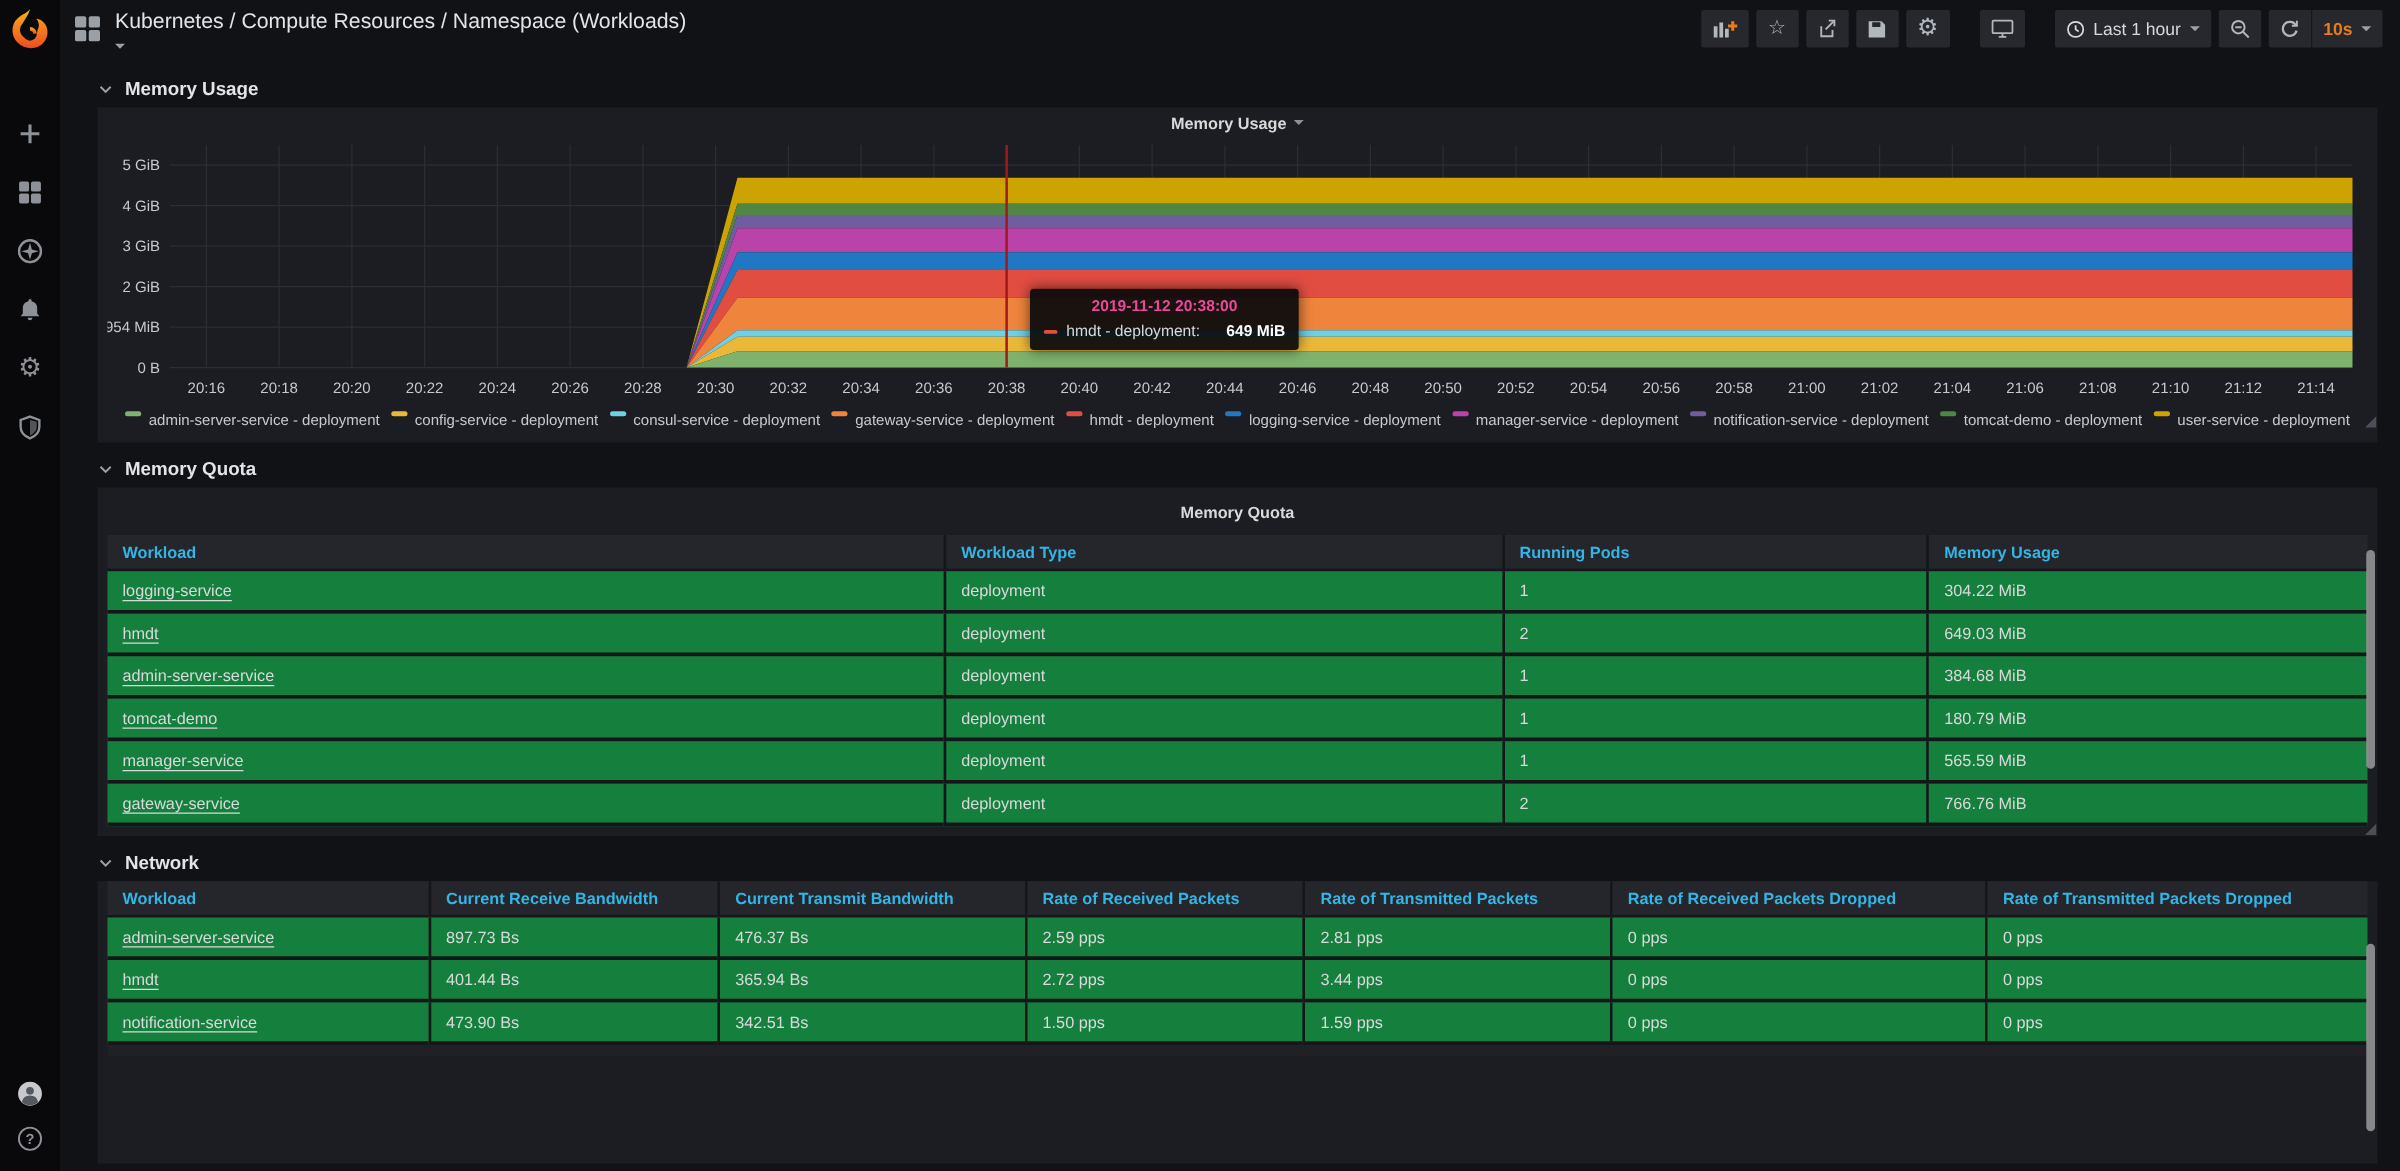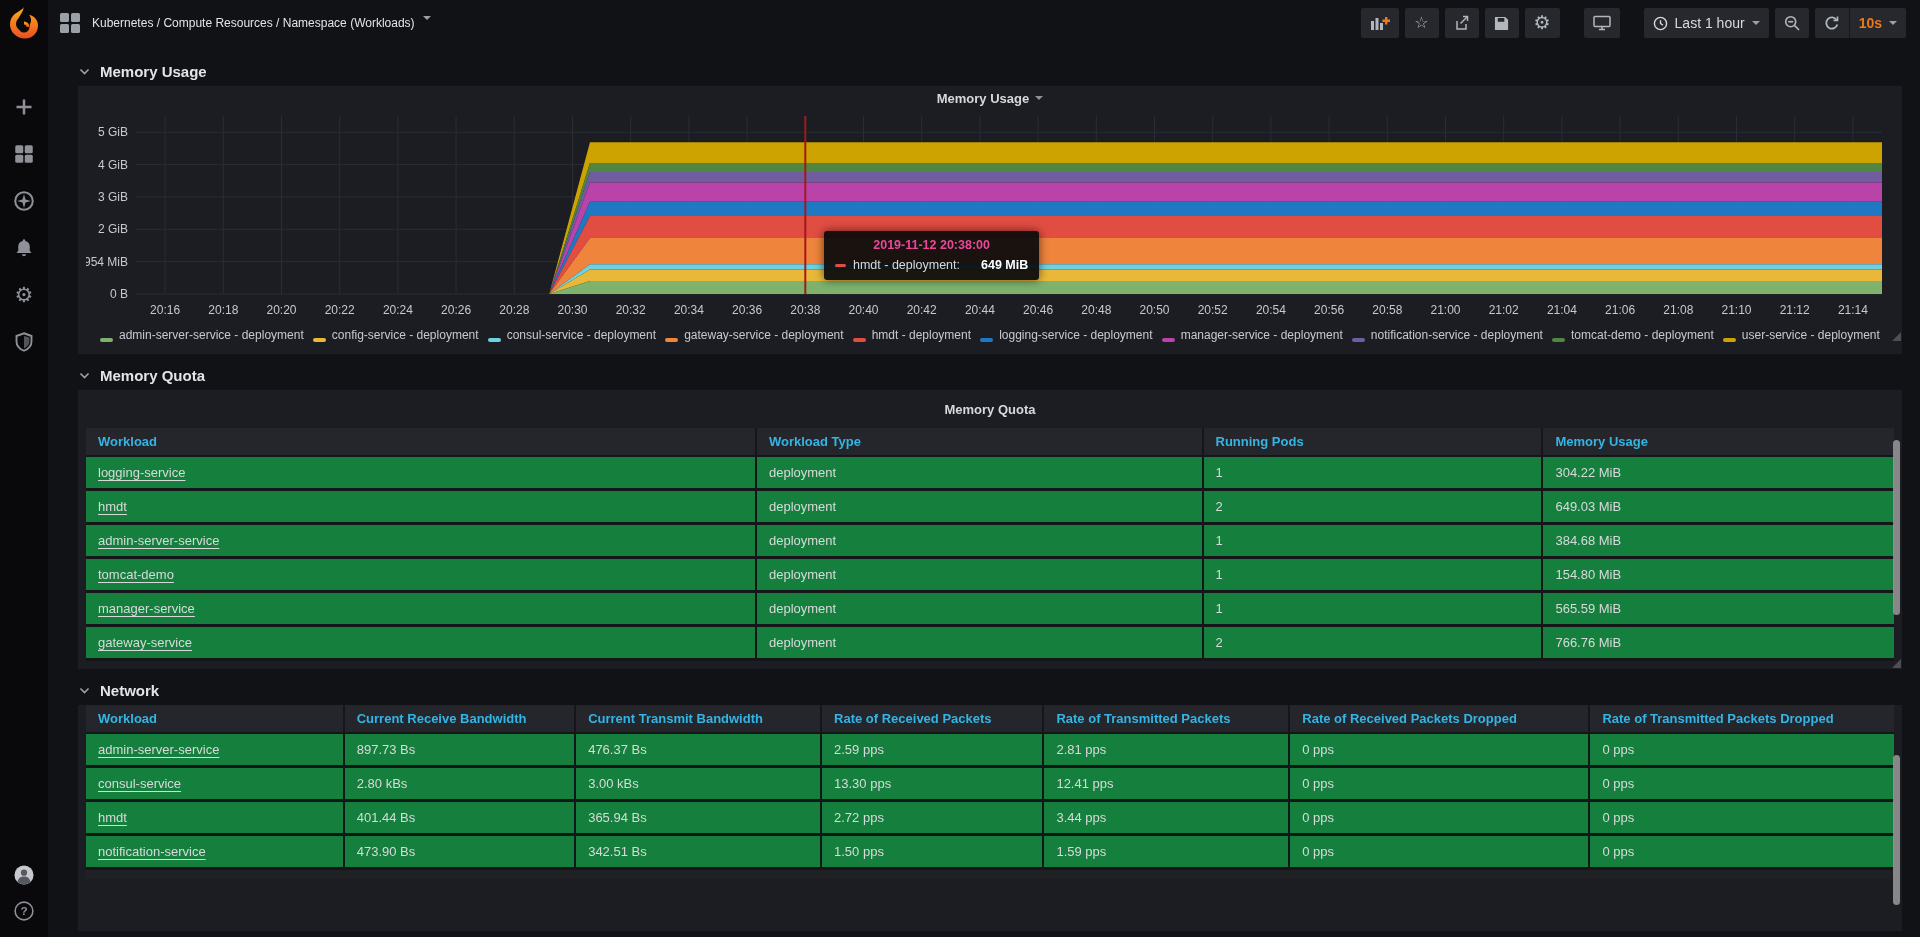--- a/index.html
+++ b/index.html
@@ -23,21 +23,21 @@
   .gear-glyph { font-size:21px; color:#8e9197; line-height:20px; }
   .flexspace { flex:1; }
   .sbottom { display:flex; flex-direction:column; align-items:center; gap:16px; margin-bottom:16px; }
 
   
   .main { flex:1; display:flex; flex-direction:column; min-width:0; }
   .topnav { height:46px; display:flex; align-items:center; justify-content:space-between; padding:0 14px 0 12px; background:#111216; }
   .nav-left { display:flex; align-items:center; gap:12px; }
   .apps-grid { display:grid; grid-template-columns:9px 9px; grid-template-rows:9px 9px; gap:2px; cursor:pointer; }
   .apps-grid i { background:#9aa0a6; border-radius:1.5px; }
-  .dash-title { font-size:12px; font-weight:500; color:#e3e4e6; cursor:pointer; display:flex; align-items:flex-start; gap:8px; }
+  .dash-title { font-size:17px; font-weight:500; color:#e3e4e6; cursor:pointer; display:flex; align-items:flex-start; gap:8px;flex-direction:column; }
   .caret { width:0; height:0; border-left:4px solid transparent; border-right:4px solid transparent; border-top:4px solid #9aa0a6; display:inline-block; }
   .nav-right { display:flex; align-items:center; gap:6px; }
   .tbtn { height:30px; min-width:34px; background:#26282e; border-radius:2px; display:flex; align-items:center; justify-content:center; gap:7px; padding:0 9px; color:#b2b6bd; cursor:pointer; font-size:14px; }
   .tbtn svg { display:block; }
   .tgap { width:12px; }
   .tgroup { display:flex; }
   .tgroup .tbtn:first-child { border-top-right-radius:0; border-bottom-right-radius:0; }
   .tgroup .tbtn:last-child { border-top-left-radius:0; border-bottom-left-radius:0; border-left:1px solid #17181c; }
   .tr-text { color:#d8d9da; }
   .orange { color:#eb7b18; font-weight:700; }
@@ -48,21 +48,21 @@
   .section-header { height:30px; display:flex; align-items:center; gap:9px; font-size:15px; font-weight:700; color:#e3e4e6; cursor:pointer; flex:0 0 auto; }
   .chev svg { display:block; }
   .panel { background:#1b1d22; position:relative; flex:0 0 auto; }
   .panel-title { height:24px; display:flex; align-items:center; justify-content:center; gap:6px; font-size:13px; font-weight:700; color:#d8d9da; cursor:pointer; }
   .panel-title .caret { border-top-color:#8e9197; }
 
   
   .panel-chart { height:268px; margin-bottom:6px; }
   .chart-wrap { position:relative; padding:0 8px; }
   .legend { display:flex; justify-content:space-between; align-items:center; padding:2px 14px 0 14px; font-size:12px; color:#c7c9ce; }
-  .legend-item { display:flex; align-items:flex-end; gap:6px; white-space:nowrap; cursor:pointer; }
+  .legend-item { display:flex; align-items:flex-start; gap:6px; white-space:nowrap; cursor:pointer; }
   .legend-dash { width:13px; height:4px; border-radius:2px; display:inline-block; }
   .tooltip {
     position:absolute; left:746px; top:121px; z-index:6;
     background:rgba(9,10,12,0.93); border-radius:3px; padding:7px 11px 8px;
     box-shadow:0 0 10px rgba(0,0,0,.6); font-size:12.5px; white-space:nowrap;
   }
   .tt-date { font-weight:700; text-align:center; margin-bottom:6px; color:#ec4899; }
   .tt-row { display:flex; align-items:center; gap:7px; color:#d8d9da; }
   .tt-dash { width:11px; height:3px; border-radius:2px; display:inline-block; }
   .tt-val { font-weight:700; margin-left:14px; color:#ffffff; }
@@ -446,21 +446,21 @@
               <tr>
                 <td><span class="wl-link">admin-server-service</span></td>
                 <td>deployment</td>
                 <td>1</td>
                 <td>384.68 MiB</td>
               </tr>
               <tr>
                 <td><span class="wl-link">tomcat-demo</span></td>
                 <td>deployment</td>
                 <td>1</td>
-                <td>154.80 MiB</td>
+                <td>180.79 MiB</td>
               </tr>
               <tr>
                 <td><span class="wl-link">manager-service</span></td>
                 <td>deployment</td>
                 <td>1</td>
                 <td>565.59 MiB</td>
               </tr>
               <tr>
                 <td><span class="wl-link">gateway-service</span></td>
                 <td>deployment</td>
@@ -499,29 +499,20 @@
               <tr>
                 <td><span class="wl-link">admin-server-service</span></td>
                 <td>897.73 Bs</td>
                 <td>476.37 Bs</td>
                 <td>2.59 pps</td>
                 <td>2.81 pps</td>
                 <td>0 pps</td>
                 <td>0 pps</td>
               </tr>
               <tr>
-                <td><span class="wl-link">consul-service</span></td>
-                <td>2.80 kBs</td>
-                <td>3.00 kBs</td>
-                <td>13.30 pps</td>
-                <td>12.41 pps</td>
-                <td>0 pps</td>
-                <td>0 pps</td>
-              </tr>
-              <tr>
                 <td><span class="wl-link">hmdt</span></td>
                 <td>401.44 Bs</td>
                 <td>365.94 Bs</td>
                 <td>2.72 pps</td>
                 <td>3.44 pps</td>
                 <td>0 pps</td>
                 <td>0 pps</td>
               </tr>
               <tr>
                 <td><span class="wl-link">notification-service</span></td>

